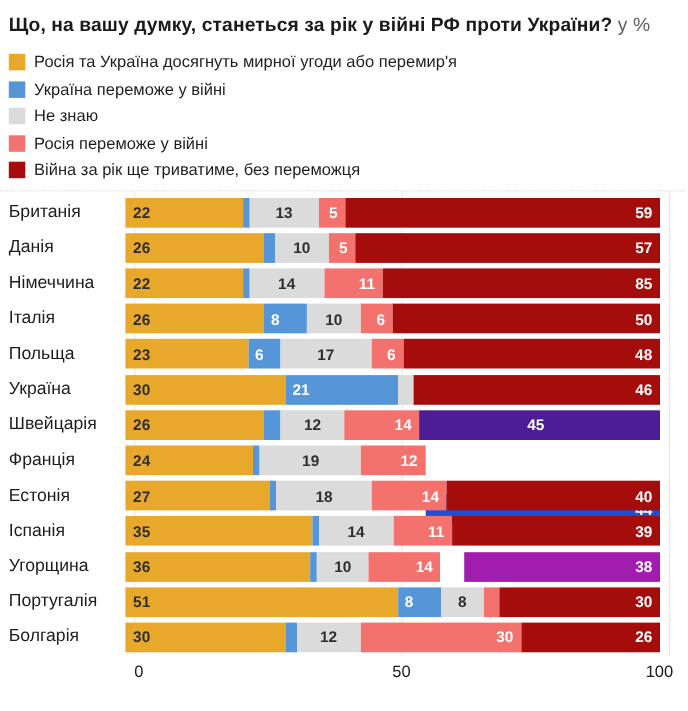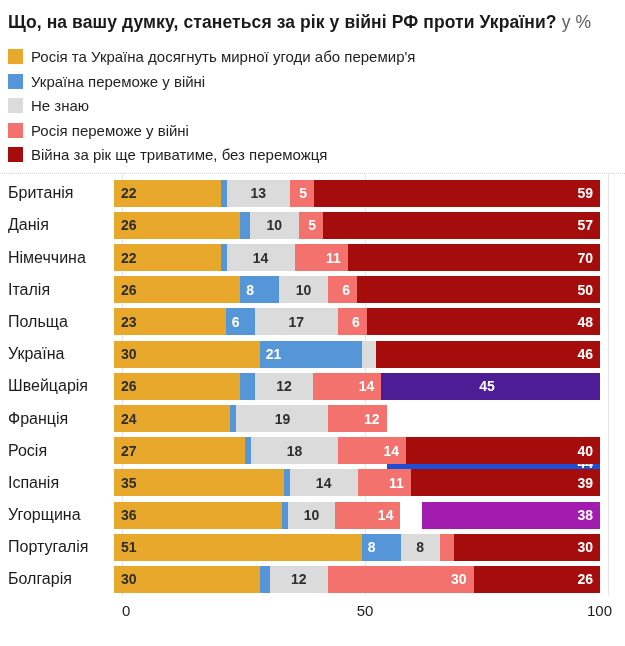--- a/index.html
+++ b/index.html
@@ -114,21 +114,21 @@
               <span class="val">22</span>
             </div>
             <div class="seg seg1" style="width: 1%; background: rgb(85, 150, 216);"></div>
             <div class="seg seg2" style="width: 14%; background: rgb(219, 219, 219);">
               <span class="val">14</span>
             </div>
             <div class="seg seg3" style="width: 11%; background: rgb(243, 114, 110);">
               <span class="val">11</span>
             </div>
             <div class="seg seg4" style="width: 52%; background: rgb(165, 13, 13);">
-              <span class="val">70</span>
+              <span class="val">85</span>
             </div>
           </div>
         </div>
         <div class="row">
           <div class="row-label">Італія</div>
           <div class="track">
             <div class="seg seg0" style="width: 26%; background: rgb(232, 168, 43);">
               <span class="val">26</span>
             </div>
             <div class="seg seg1" style="width: 8%; background: rgb(85, 150, 216);">
@@ -210,21 +210,21 @@
             </div>
             <div class="seg seg3" style="width: 12%; background: rgb(243, 114, 110);">
               <span class="val">12</span>
             </div>
             <div class="seg seg4" style="width: 44%; background: #1d4ed8; margin-top: 44px;">
               <span class="val">44</span>
             </div>
           </div>
         </div>
         <div class="row">
-          <div class="row-label">Росія</div>
+          <div class="row-label">Естонія</div>
           <div class="track">
             <div class="seg seg0" style="width: 27%; background: rgb(232, 168, 43); align-items: center;">
               <span class="val">27</span>
             </div>
             <div class="seg seg1" style="width: 1%; background: rgb(85, 150, 216);"></div>
             <div class="seg seg2" style="width: 18%; background: rgb(219, 219, 219);">
               <span class="val">18</span>
             </div>
             <div class="seg seg3" style="width: 14%; background: rgb(243, 114, 110);">
               <span class="val">14</span>

